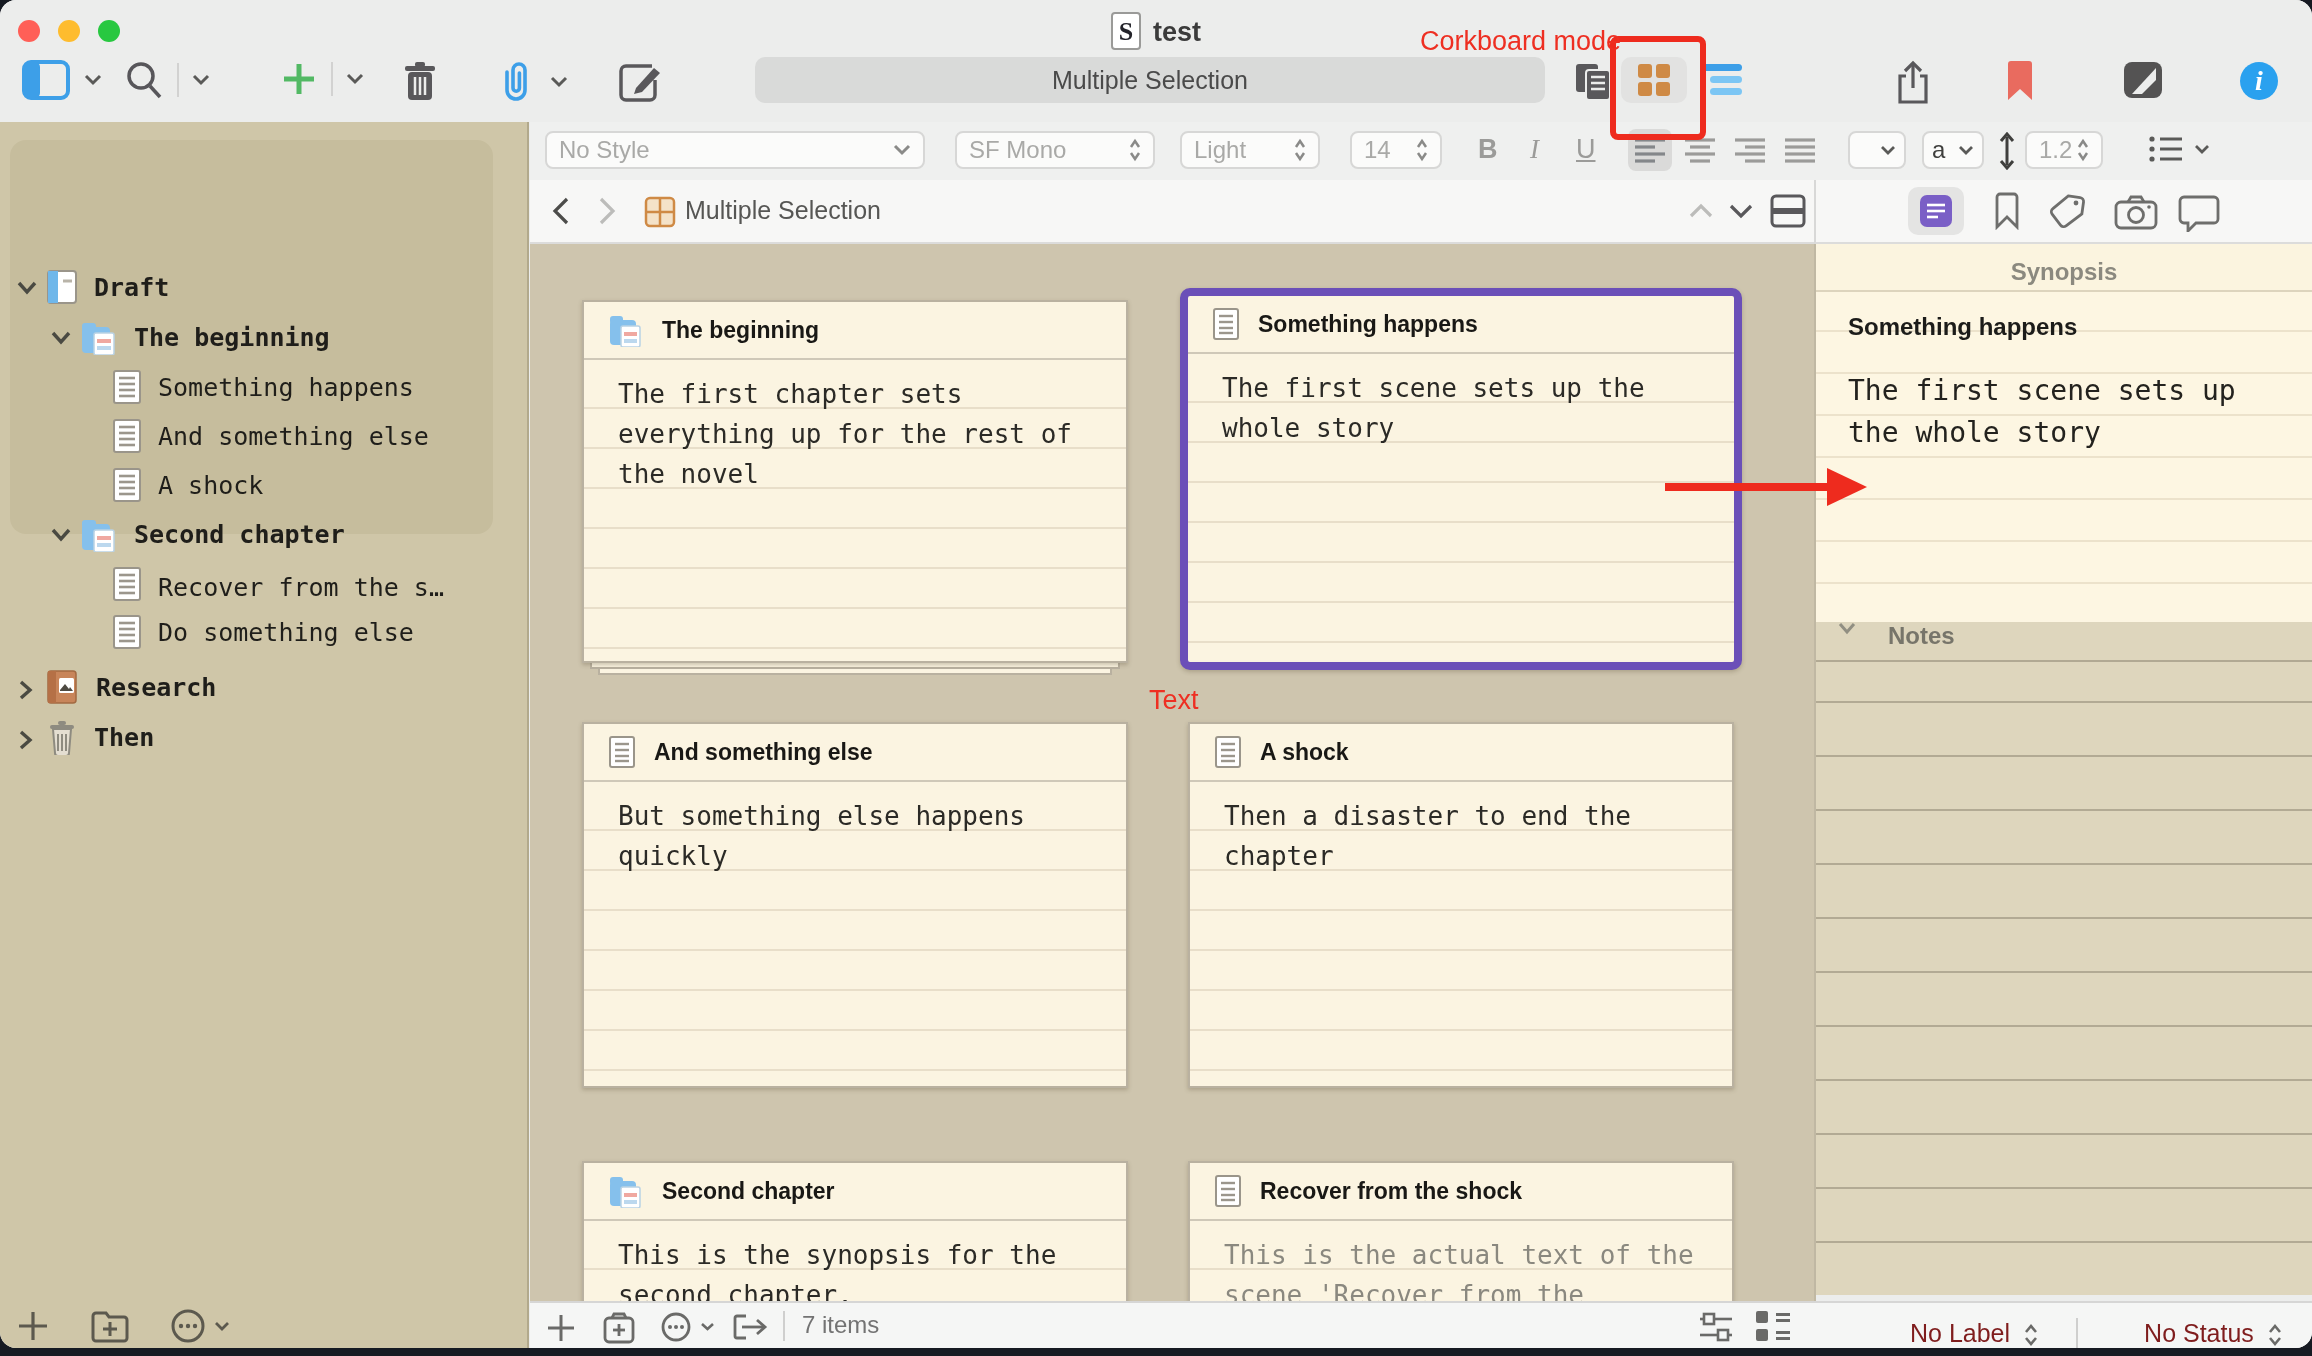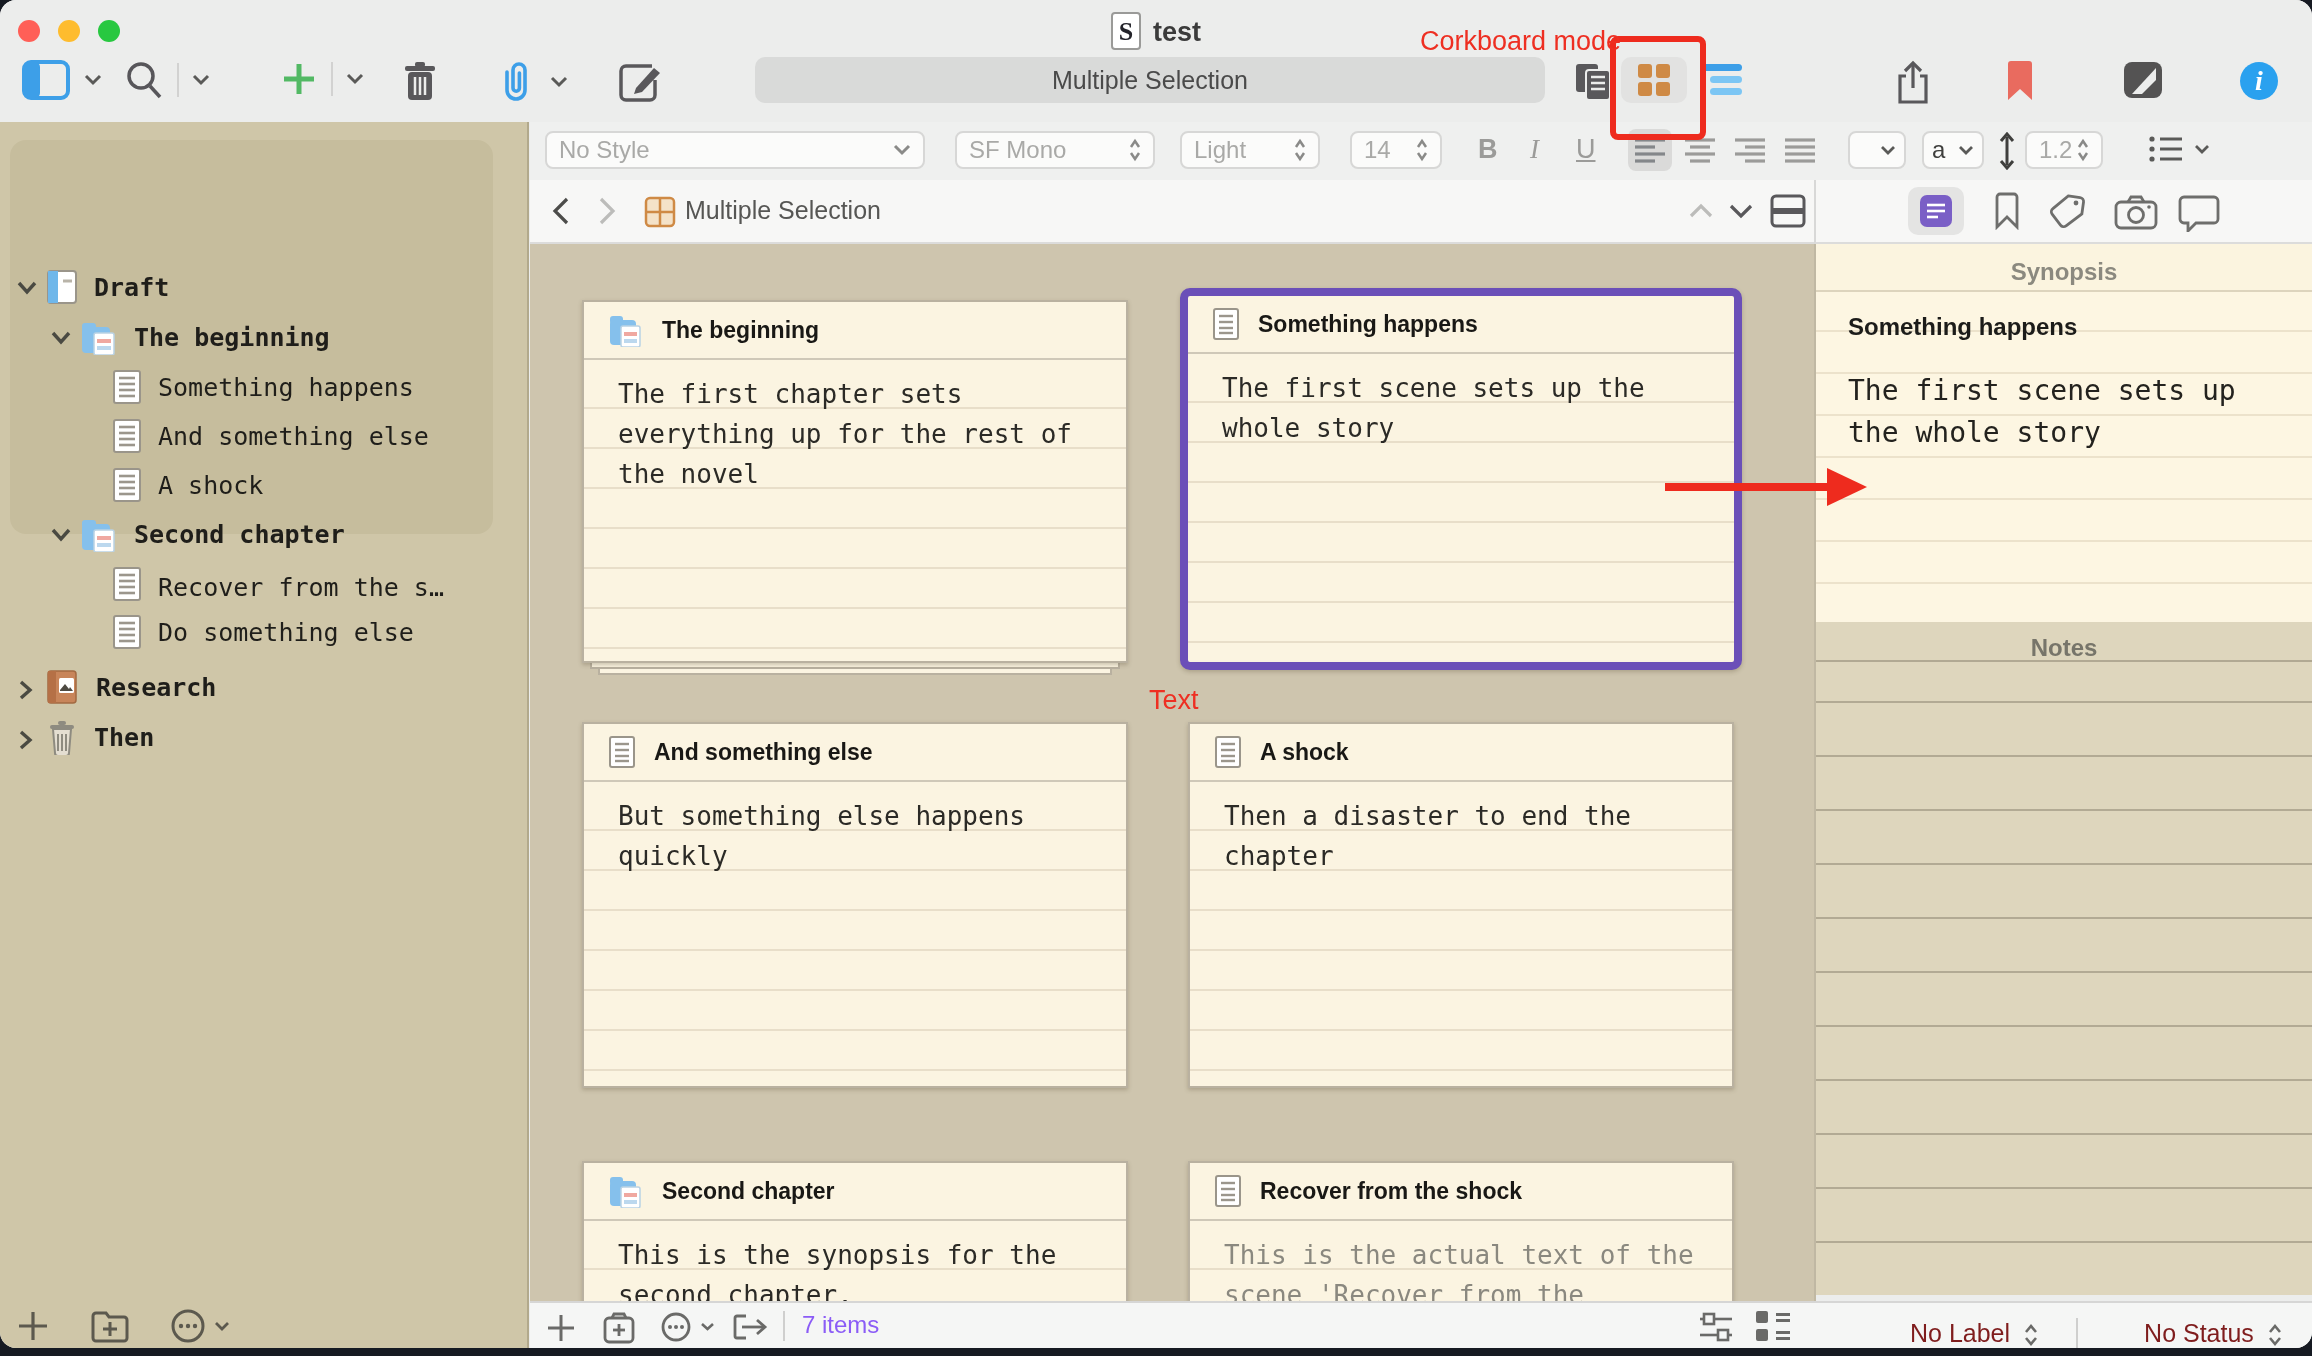--- a/index.html
+++ b/index.html
@@ -48,35 +48,35 @@
   .card-t{font-size:23px;font-weight:bold;color:#191815;}
   .card-b{height:calc(100% - 58px);padding:14px 34px 0;box-sizing:border-box;
           font-family:"DejaVu Sans Mono",monospace;font-size:26px;line-height:40px;color:#2b2a26;
           background-image:repeating-linear-gradient(to bottom,transparent 0,transparent 38px,#e8dec9 38px,#e8dec9 40px);
           background-position:0 9px;}
   .card-b.gray{color:#8a887f;}
   .stack{position:absolute;background:#fbf4e1;border:2px solid #b9b1a0;box-sizing:border-box;}
 
   
   .edfooter{position:absolute;left:530px;top:1301px;width:1284px;height:47px;background:#f5f6f5;border-top:2px solid #d6d6d5;box-sizing:border-box;}
-  .itemscount{position:absolute;left:272px;top:8px;font-size:24px;color:#8b5cf6;}
+  .itemscount{position:absolute;left:272px;top:8px;font-size:24px;color:#737373;}
   .insfooter{position:absolute;left:1814px;top:1301px;width:498px;height:47px;background:#f5f6f5;border-top:2px solid #d6d6d5;box-sizing:border-box;
              display:flex;align-items:flex-end;font-size:25px;color:#7f1d1d;}
   .vdiv{width:2px;height:30px;background:#cfcfce;}
 
   
   .inspector{position:absolute;left:1814px;top:244px;width:498px;height:1057px;box-sizing:border-box;border-left:2px solid #c0b8a3;}
   .syn-h{height:48px;background:#fbf4df;border-bottom:2px solid #ddd4bd;display:flex;align-items:center;padding:0 22px;gap:14px;box-sizing:border-box;flex-direction:column;}
   .sec-title{font-size:24px;font-weight:bold;color:#8b897f;}
   .syn-b{height:330px;background:#fdf6e2;box-sizing:border-box;padding:14px 32px 0;
          background-image:repeating-linear-gradient(to bottom,transparent 0,transparent 40px,#ece2cb 40px,#ece2cb 42px);
          background-position:0 -2px;}
   .syn-title{font-size:24px;font-weight:bold;color:#1c1c1a;line-height:42px;}
   .syn-text{margin-top:22px;font-family:"DejaVu Sans Mono",monospace;font-size:28px;line-height:42px;color:#23221e;width:425px;}
-  .notes-h{height:40px;background:#ded6bd;border-bottom:2px solid #b1a993;display:flex;align-items:center;padding:0 22px;gap:12px;box-sizing:border-box;flex-direction:column;}
+  .notes-h{height:40px;background:#ded6bd;border-bottom:2px solid #b1a993;display:flex;align-items:flex-start;padding:0 22px;gap:32px;box-sizing:border-box;}
   .notes-b{height:633px;background:#ded6bd;
            background-image:repeating-linear-gradient(to bottom,transparent 0,transparent 52px,#b2aa94 52px,#b2aa94 54px);
            background-position:0 -13px;}
 
   
   .arrow-line{position:absolute;left:1665px;top:483px;width:168px;height:8px;background:#ee2b1e;z-index:40;}
   .arrow-head{position:absolute;left:1827px;top:468px;width:0;height:0;border-top:19px solid transparent;border-bottom:19px solid transparent;border-left:40px solid #ee2b1e;z-index:40;}
 </style>
 </head>
 <body>

